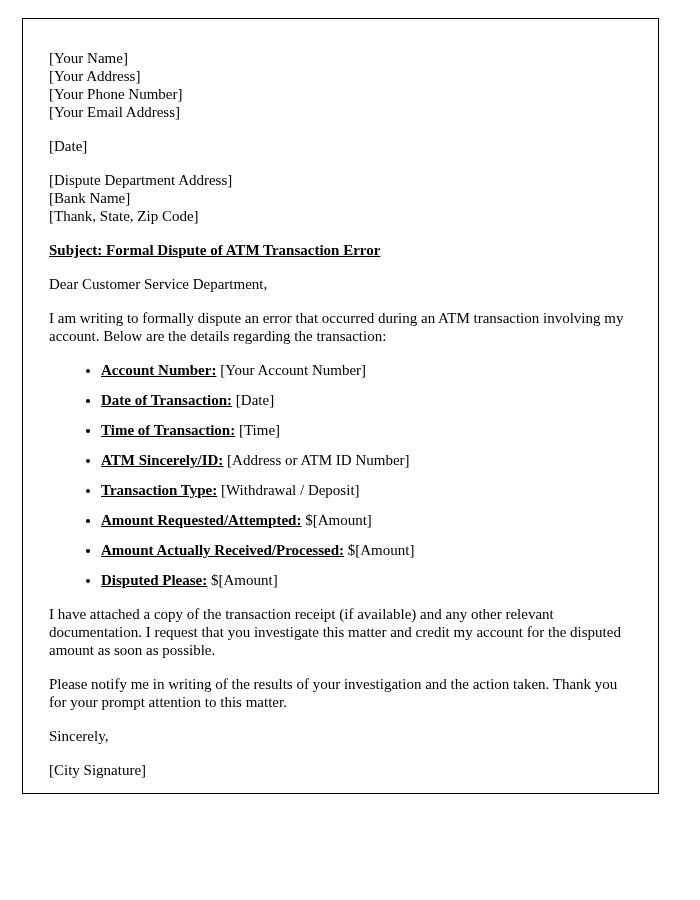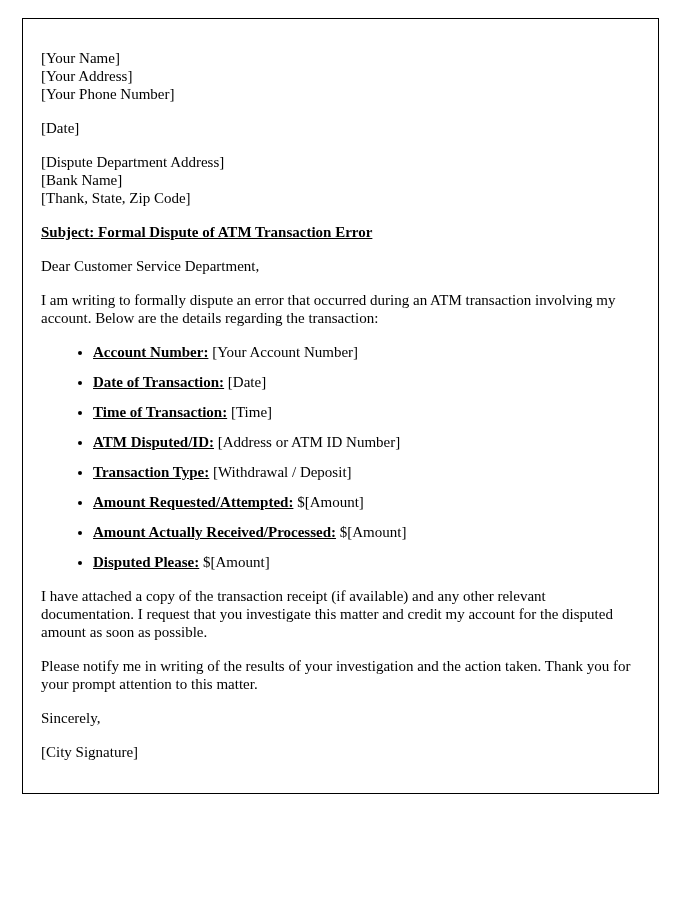--- a/index.html
+++ b/index.html
@@ -16,21 +16,21 @@
     color: #000000;
   }
   .page {
     position: absolute;
     left: 22px;
     top: 18px;
     width: 637px;
     height: 776px;
     border: 1px solid #000000;
     background: #ffffff;
-    padding: 30px 27px 20px 18px;
+    padding: 30px 27px 20px 26px;
     font-size: 15px;
     line-height: 18px;
     overflow: hidden;
   }
   .block { margin: 0 0 16px 0; }
   .bold { font-weight: bold; text-decoration: underline; }
   ul.details {
     margin: 0 0 16px 0;
     padding: 0 0 0 40px;
     list-style-type: disc;
@@ -39,41 +39,42 @@
 </style>
 </head>
 <body>
 
 <div class="page">
 
   <div class="block">
     <div>[Your Name]</div>
     <div>[Your Address]</div>
     <div>[Your Phone Number]</div>
+    <div>[Your Email Address]</div>
   </div>
 
   <div class="block">[Date]</div>
 
   <div class="block">
     <div>[Dispute Department Address]</div>
     <div>[Bank Name]</div>
     <div>[Thank, State, Zip Code]</div>
   </div>
 
   <div class="block bold">Subject: Formal Dispute of ATM Transaction Error</div>
 
   <div class="block">Dear Customer Service Department,</div>
 
   <div class="block">I am writing to formally dispute an error that occurred during an ATM transaction involving my account. Below are the details regarding the transaction:</div>
 
   <ul class="details">
     <li><span class="bold">Account Number:</span> <span>[Your Account Number]</span></li>
     <li><span class="bold">Date of Transaction:</span> <span>[Date]</span></li>
     <li><span class="bold">Time of Transaction:</span> <span>[Time]</span></li>
-    <li><span class="bold">ATM Disputed/ID:</span> <span>[Address or ATM ID Number]</span></li>
+    <li><span class="bold">ATM Sincerely/ID:</span> <span>[Address or ATM ID Number]</span></li>
     <li><span class="bold">Transaction Type:</span> <span>[Withdrawal / Deposit]</span></li>
     <li><span class="bold">Amount Requested/Attempted:</span> <span>$[Amount]</span></li>
     <li><span class="bold">Amount Actually Received/Processed:</span> <span>$[Amount]</span></li>
     <li><span class="bold">Disputed Please:</span> <span>$[Amount]</span></li>
   </ul>
 
   <div class="block">
   </div>
 
   <div class="block">I have attached a copy of the transaction receipt (if available) and any other relevant documentation. I request that you investigate this matter and credit my account for the disputed amount as soon as possible.</div>

